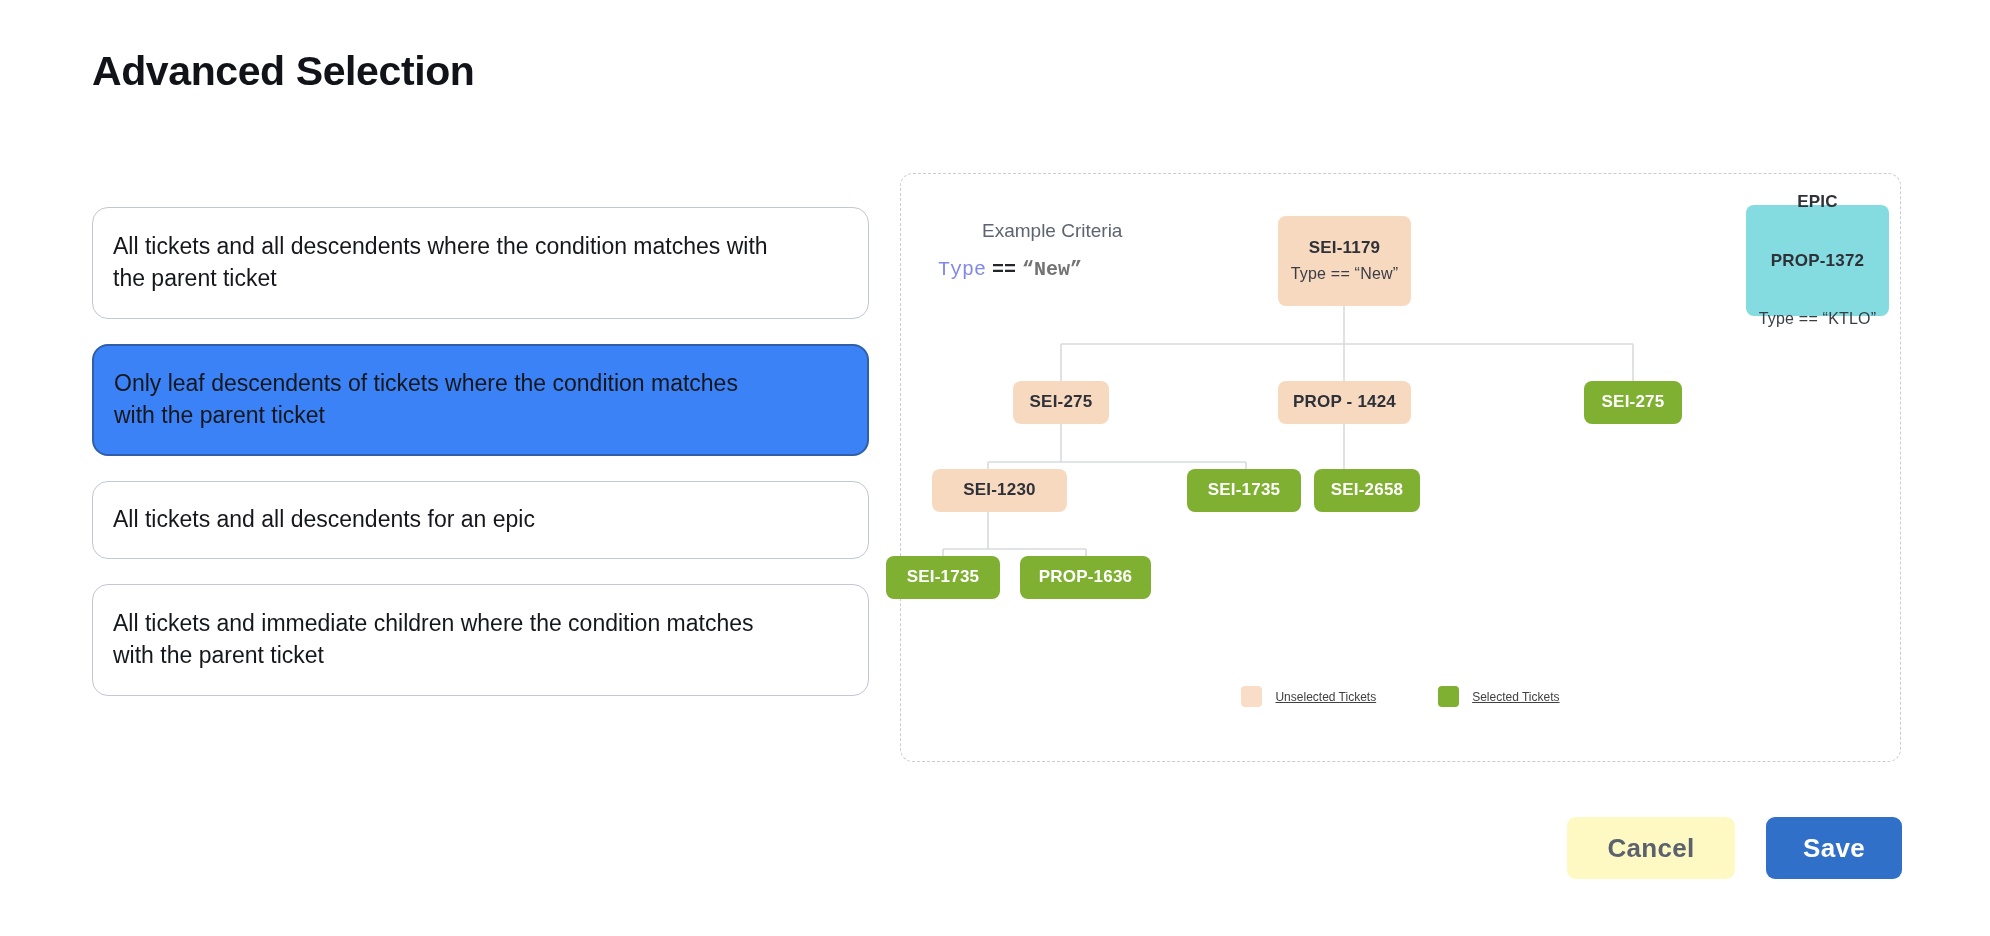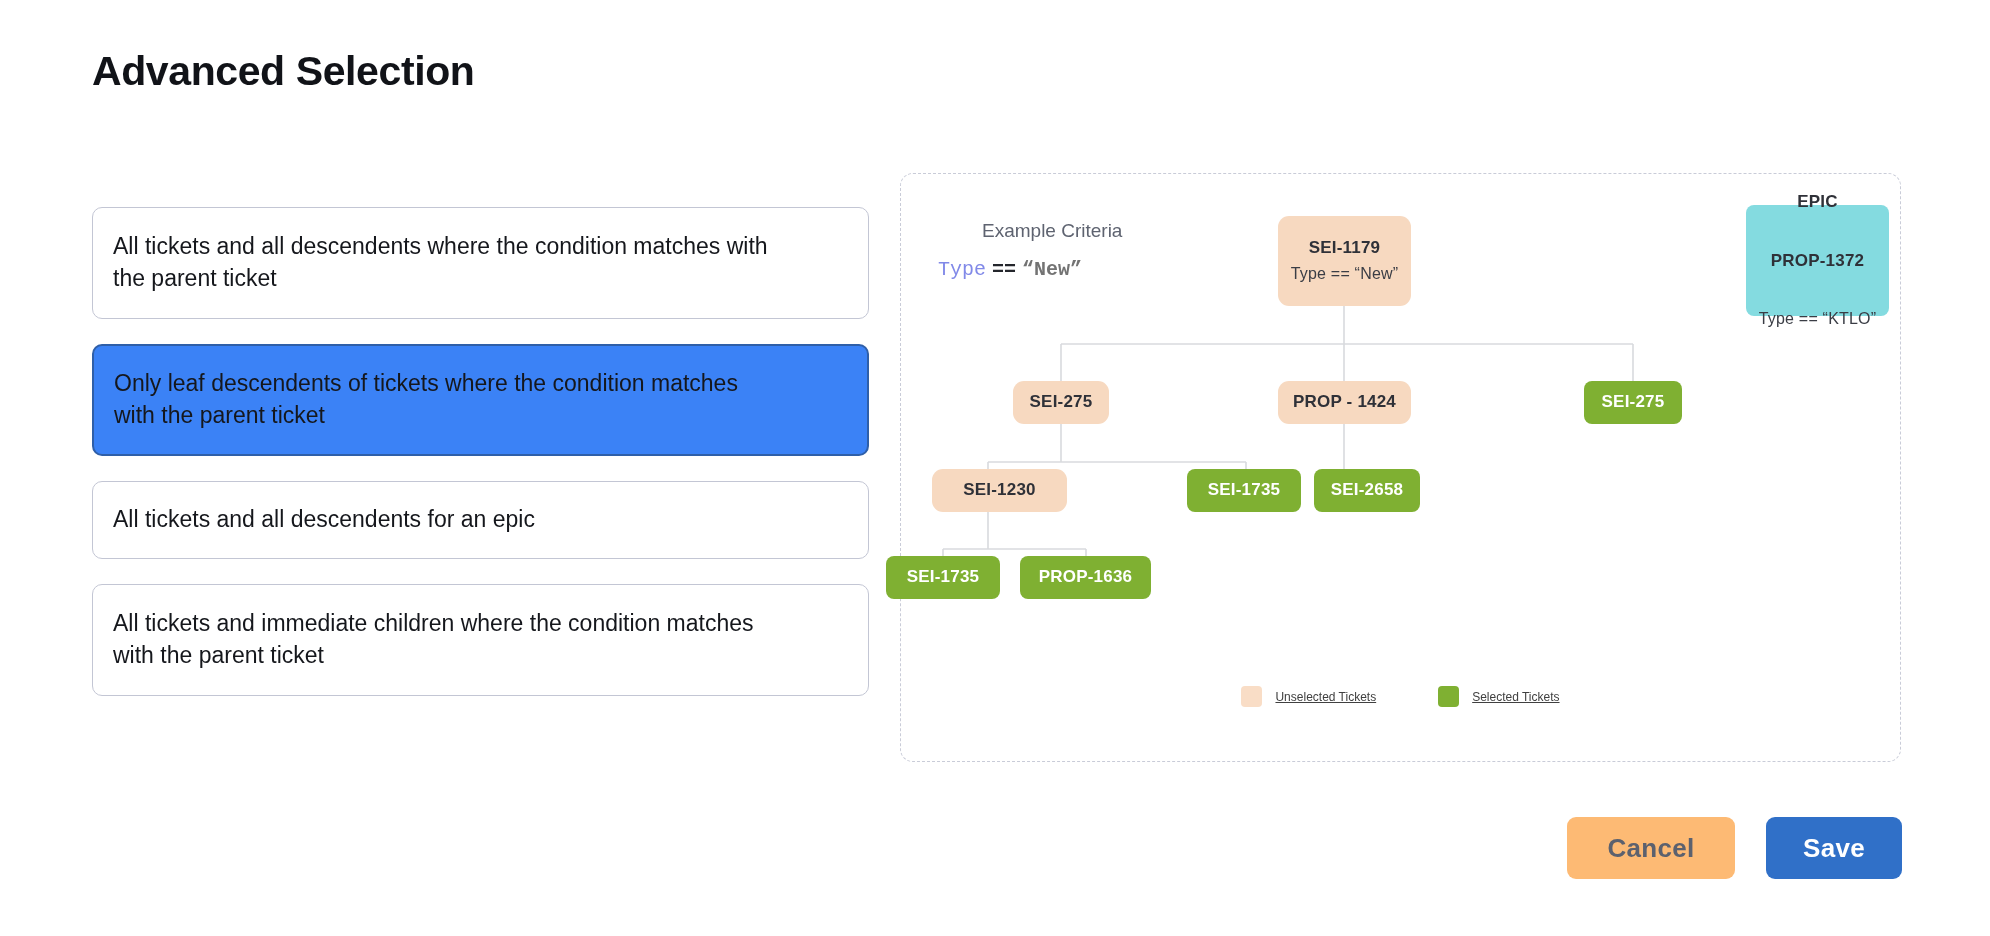--- a/index.html
+++ b/index.html
@@ -36,21 +36,21 @@
     left: 92px;
     top: 207px;
     width: 777px;
     display: flex;
     flex-direction: column;
     gap: 25px;
   }
 
   .option-card {
     border: 1.4px solid #c3c6d4;
-    border-radius: 10px;
+    border-radius: 16px;
     background: #ffffff;
     padding: 22px 8px 22px 20px;
     font-size: 23px;
     line-height: 1.38;
     color: #15171c;
     cursor: pointer;
     min-height: 60px;
     display: flex;
     align-items: center;
   }
@@ -113,21 +113,21 @@
     display: flex;
     flex-direction: column;
     align-items: center;
     justify-content: center;
     text-align: center;
     font-size: 17px;
     font-weight: bold;
     letter-spacing: 0.2px;
     cursor: pointer;
   }
-  .node.unselected { background: #f7d9c0; color: #2f3138; border-radius: 11px; }
+  .node.unselected { background: #f7d9c0; color: #2f3138; }
   .node.selected-n { background: #7fb032; color: #ffffff; }
   .node.epic-n     { background: #84dbe0; color: #2f3138; }
 
   .node .ln { display: block; line-height: 1.55; white-space: nowrap; }
   .node .sub { font-weight: normal; font-size: 16px; color: #3a3d45; }
 
   
   .legend {
     position: absolute;
     left: 0; right: 0;
@@ -155,21 +155,21 @@
   .btn {
     border: none;
     border-radius: 9px;
     font-family: "Liberation Sans", sans-serif;
     font-size: 26px;
     font-weight: bold;
     cursor: pointer;
     letter-spacing: 0.3px;
   }
   .btn-cancel {
-    background: #fdba74;
+    background: #fef9c3;
     color: #5c616e;
     width: 168px;
     height: 62px;
   }
   .btn-save {
     background: #3070c8;
     color: #ffffff;
     width: 136px;
     height: 62px;
   }

